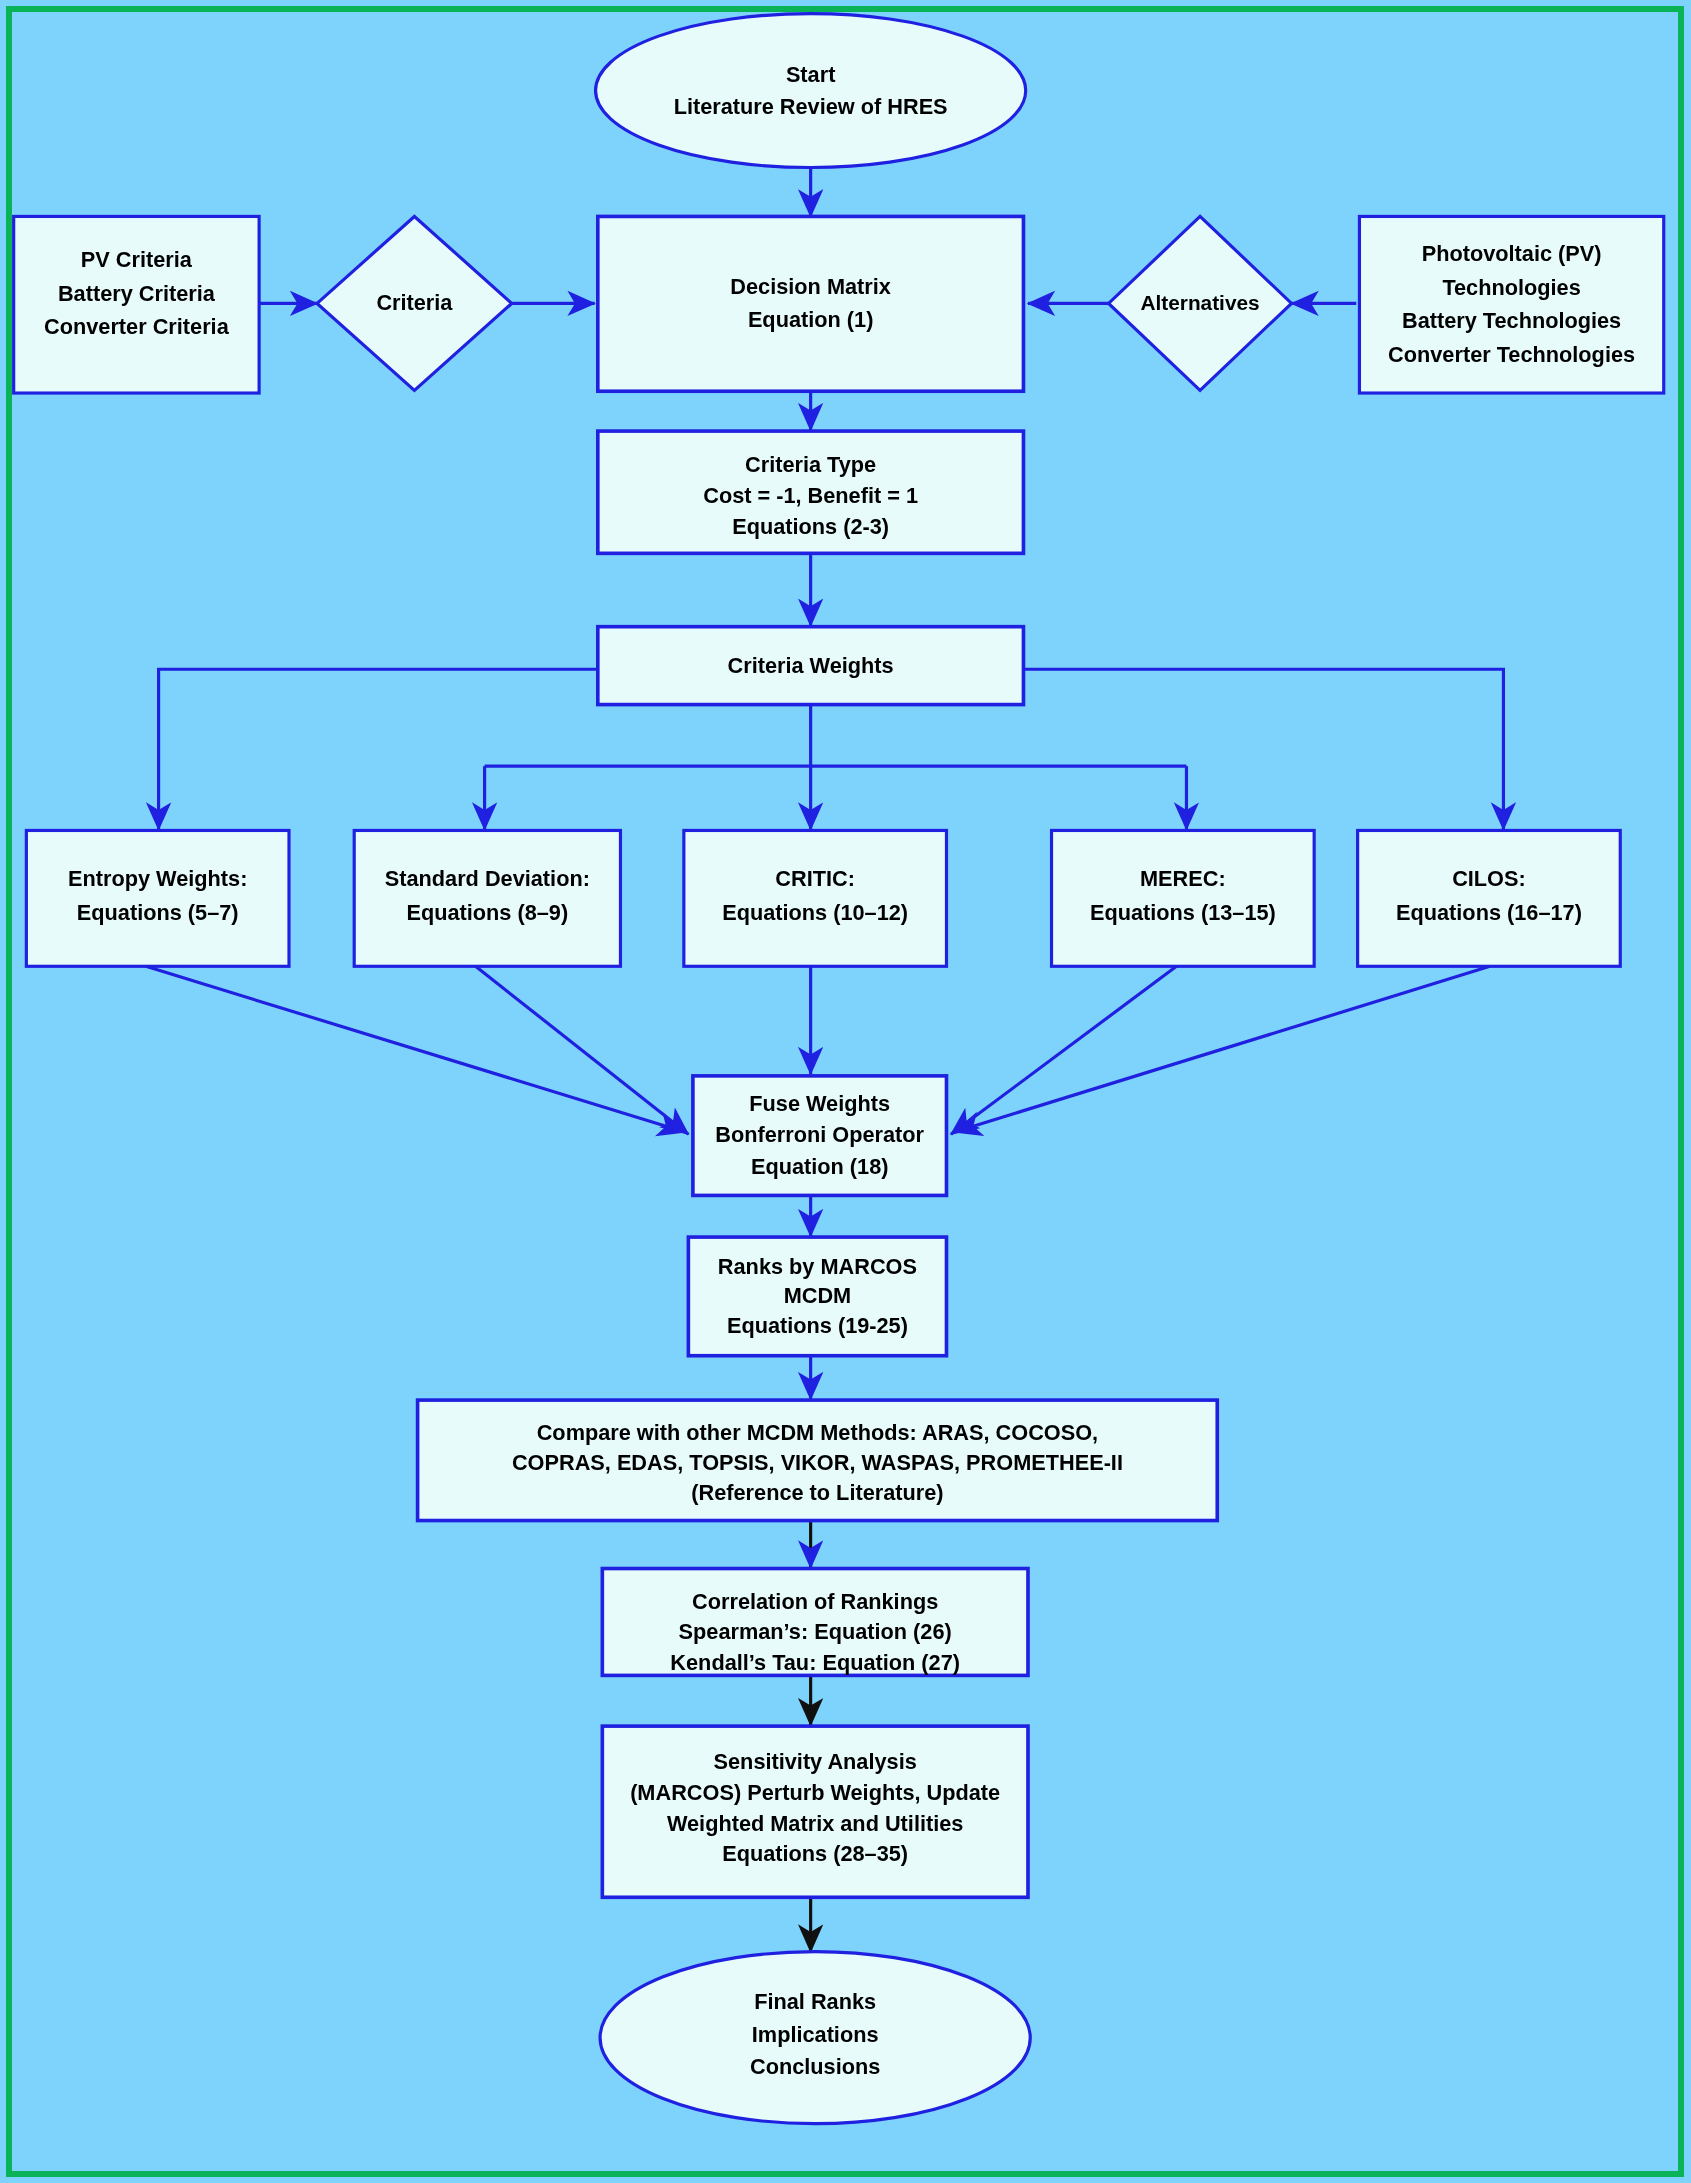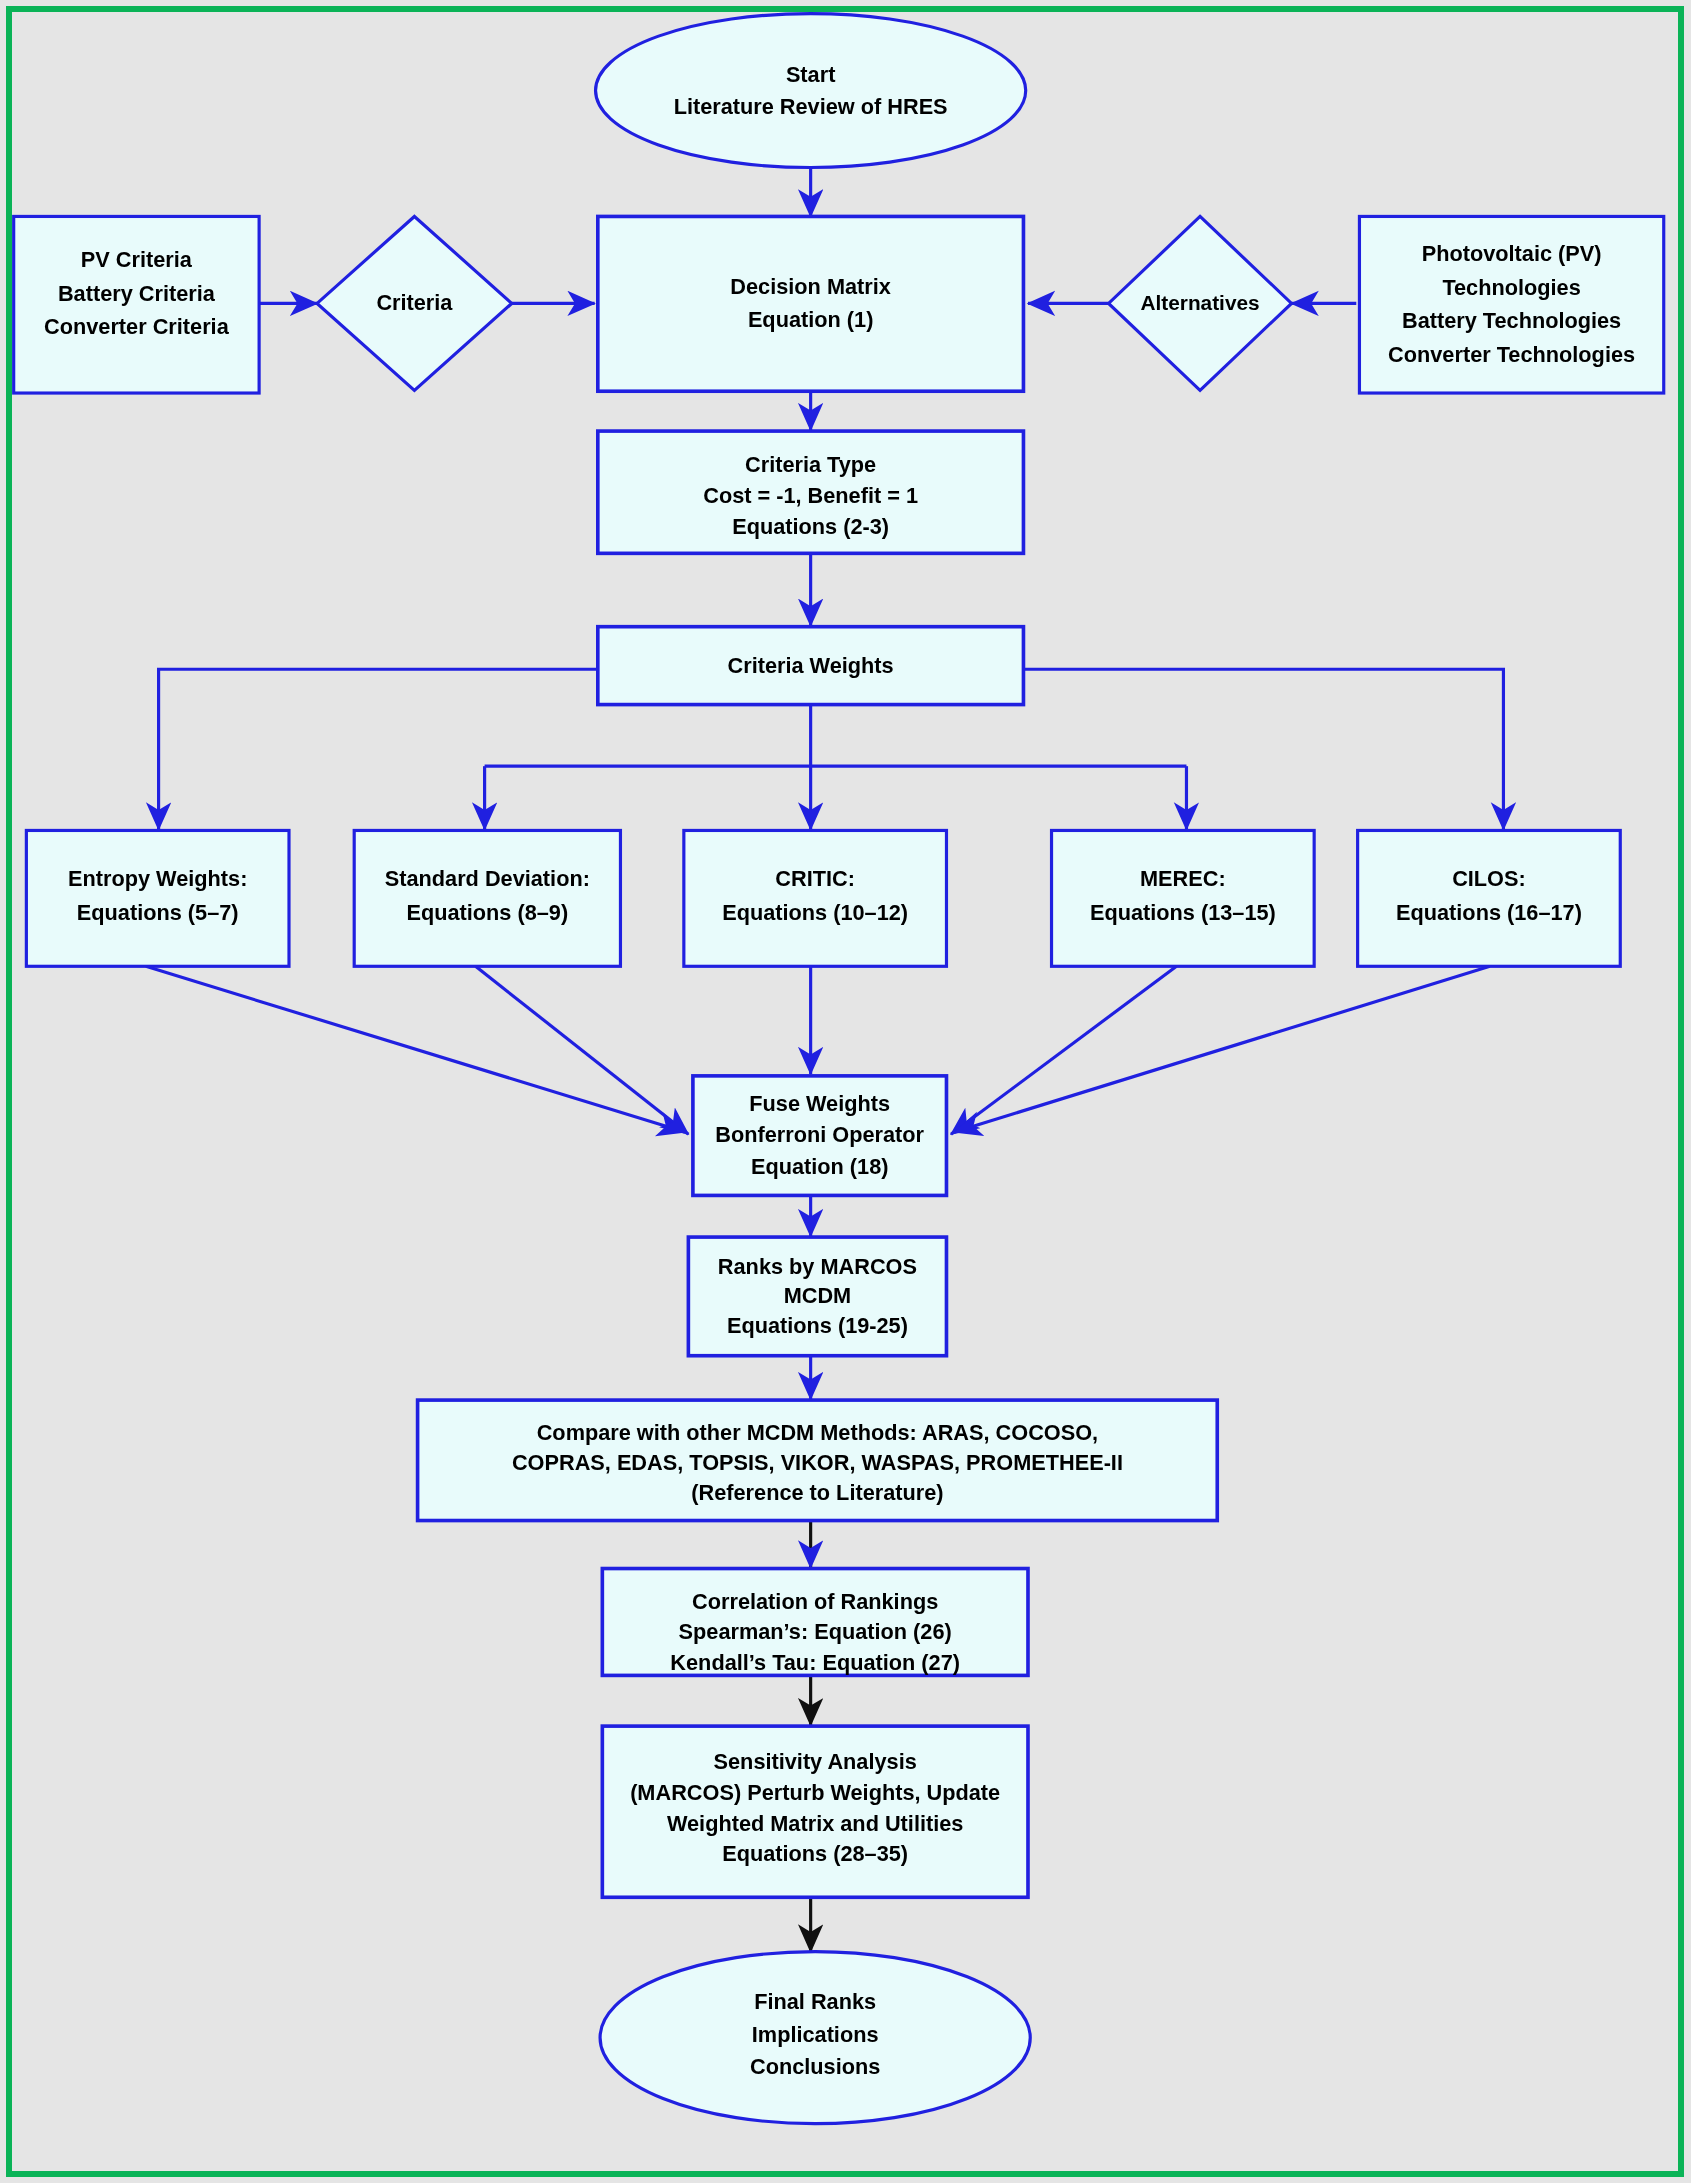--- a/index.html
+++ b/index.html
@@ -1,21 +1,21 @@
 <!DOCTYPE html>
 <html style="font-size:7.2px"><head>
 <meta charset="utf-8">
 <style>
   html,body{margin:0;padding:0;background:#ffffff;}
   body{font-family:"Liberation Sans", sans-serif;}
   #page{
     position:relative;
     width:1691px;
     height:2183px;
-    background:#e5e5e5;
+    background:#7dd3fc;
     box-sizing:border-box;
   }
   #frame{
     position:absolute;
     left:6.3px; top:6.3px;
     width:1678px; height:2171px;
     border:6.3px solid #0ab357;
     box-sizing:border-box;
   }
   svg#flow{position:absolute;left:0;top:0;width:1691px;height:2183px;}

